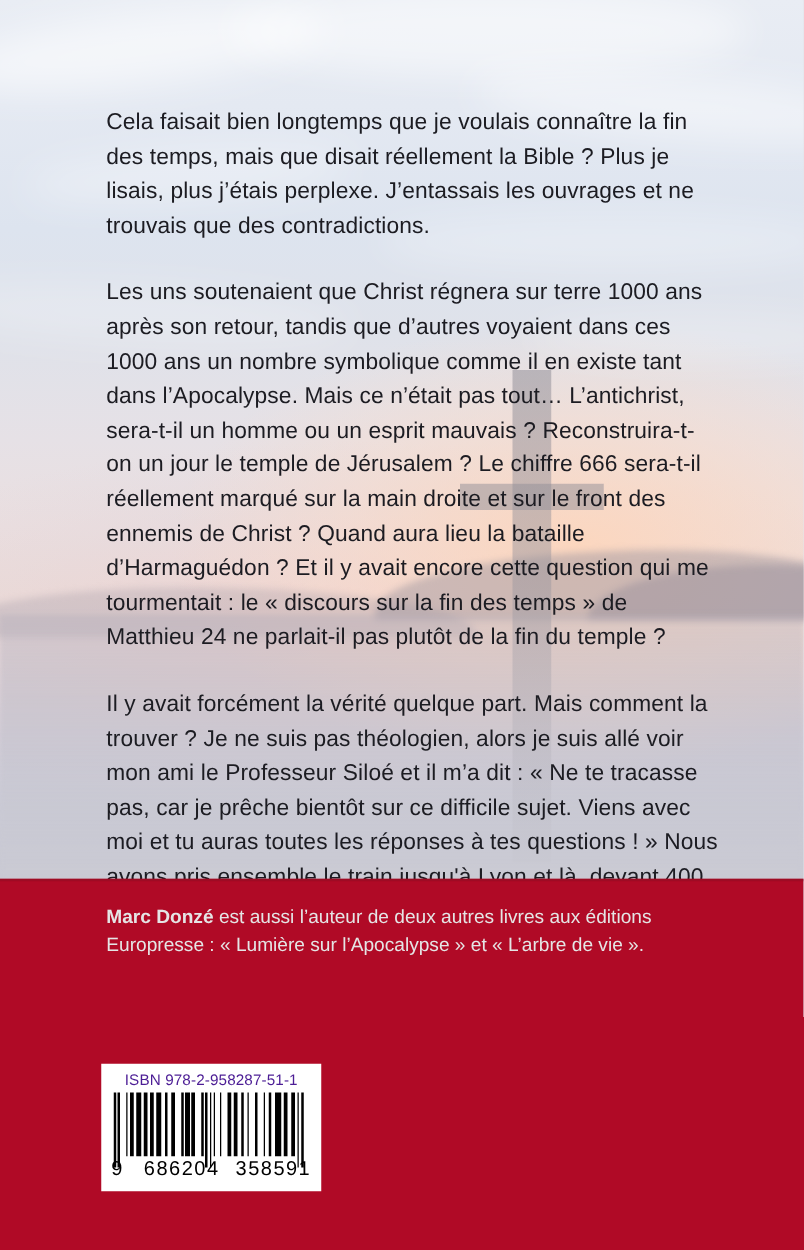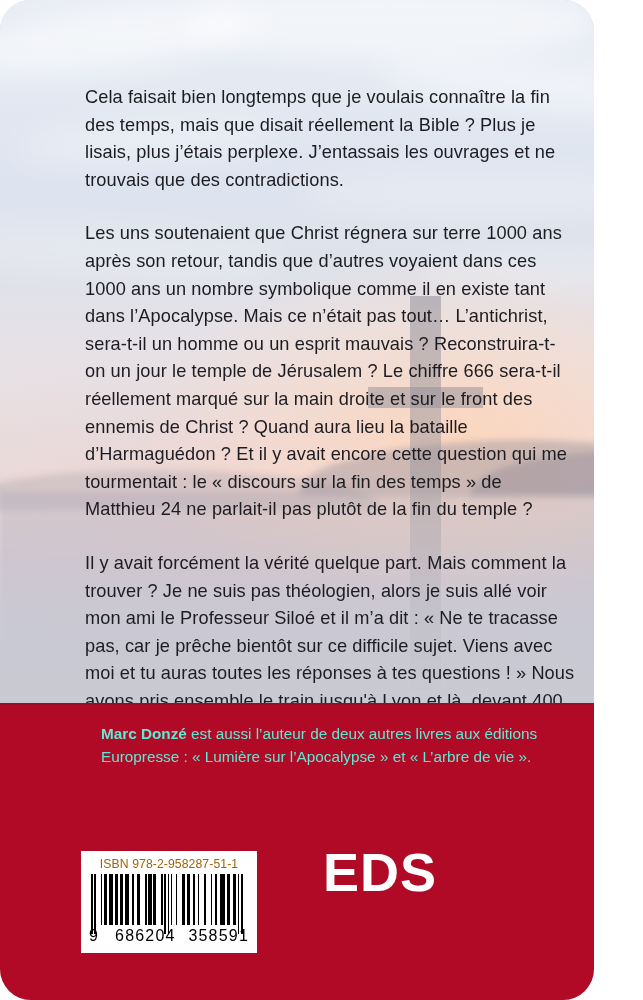--- a/index.html
+++ b/index.html
@@ -7,25 +7,24 @@
     margin: 0;
     padding: 0;
     background: #ffffff;
   }
   body {
     font-family: "Liberation Sans", sans-serif;
   }
 
   .cover {
     position: relative;
-    width: 594px;
+    width: 643px;
     height: 1000px;
     overflow: hidden;
     background: #cfd2da;
-    border-radius: 31px;
   }
 
   
   .sky {
     position: absolute;
     left: 0; top: 0;
     width: 643px;
     height: 703px;
     background:
       
@@ -160,24 +159,23 @@
     width: 643px; height: 2px;
     background: #8f0c22;
     opacity: .55;
   }
 
   .author-note {
     position: absolute;
     left: 85px;
     top: 19px;
     width: 480px;
-    color: #5eead4;
+    color: #e5e5e5;
     font-size: 15.3px;
     line-height: 23px;
-    margin-left: 16px;
   }
   .author-note .name {
     font-weight: bold;
   }
 
   
   .barcode-box {
     position: absolute;
     left: 81px;
     top: 148px;
@@ -185,21 +183,21 @@
     height: 102px;
     background: #ffffff;
     box-sizing: border-box;
     padding: 6px 8px 4px 8px;
     display: flex;
     flex-direction: column;
     align-items: center;
   }
   .isbn-text {
     font-size: 12.2px;
-    color: #a16207;
+    color: #4c1d95;
     letter-spacing: 0.1px;
     line-height: 14px;
     white-space: nowrap;
   }
   .bars {
     margin-top: 3px;
     height: 51px;
     width: 156px;
     display: flex;
     align-items: flex-start;
@@ -335,16 +333,15 @@
           <span class="w" style="width: 1.6px; height: 60px;"></span>
           <span style="width: 1.6px; height: 60px;"></span>
         </div>
       <div class="digits">
         <span class="lead">9</span>
         <span class="grp">686204</span>
         <span class="grp">358591</span>
       </div>
     </div>
 
-    <div class="logo">EDS</div>
   </div>
 
 </div>
 
 </body></html>

